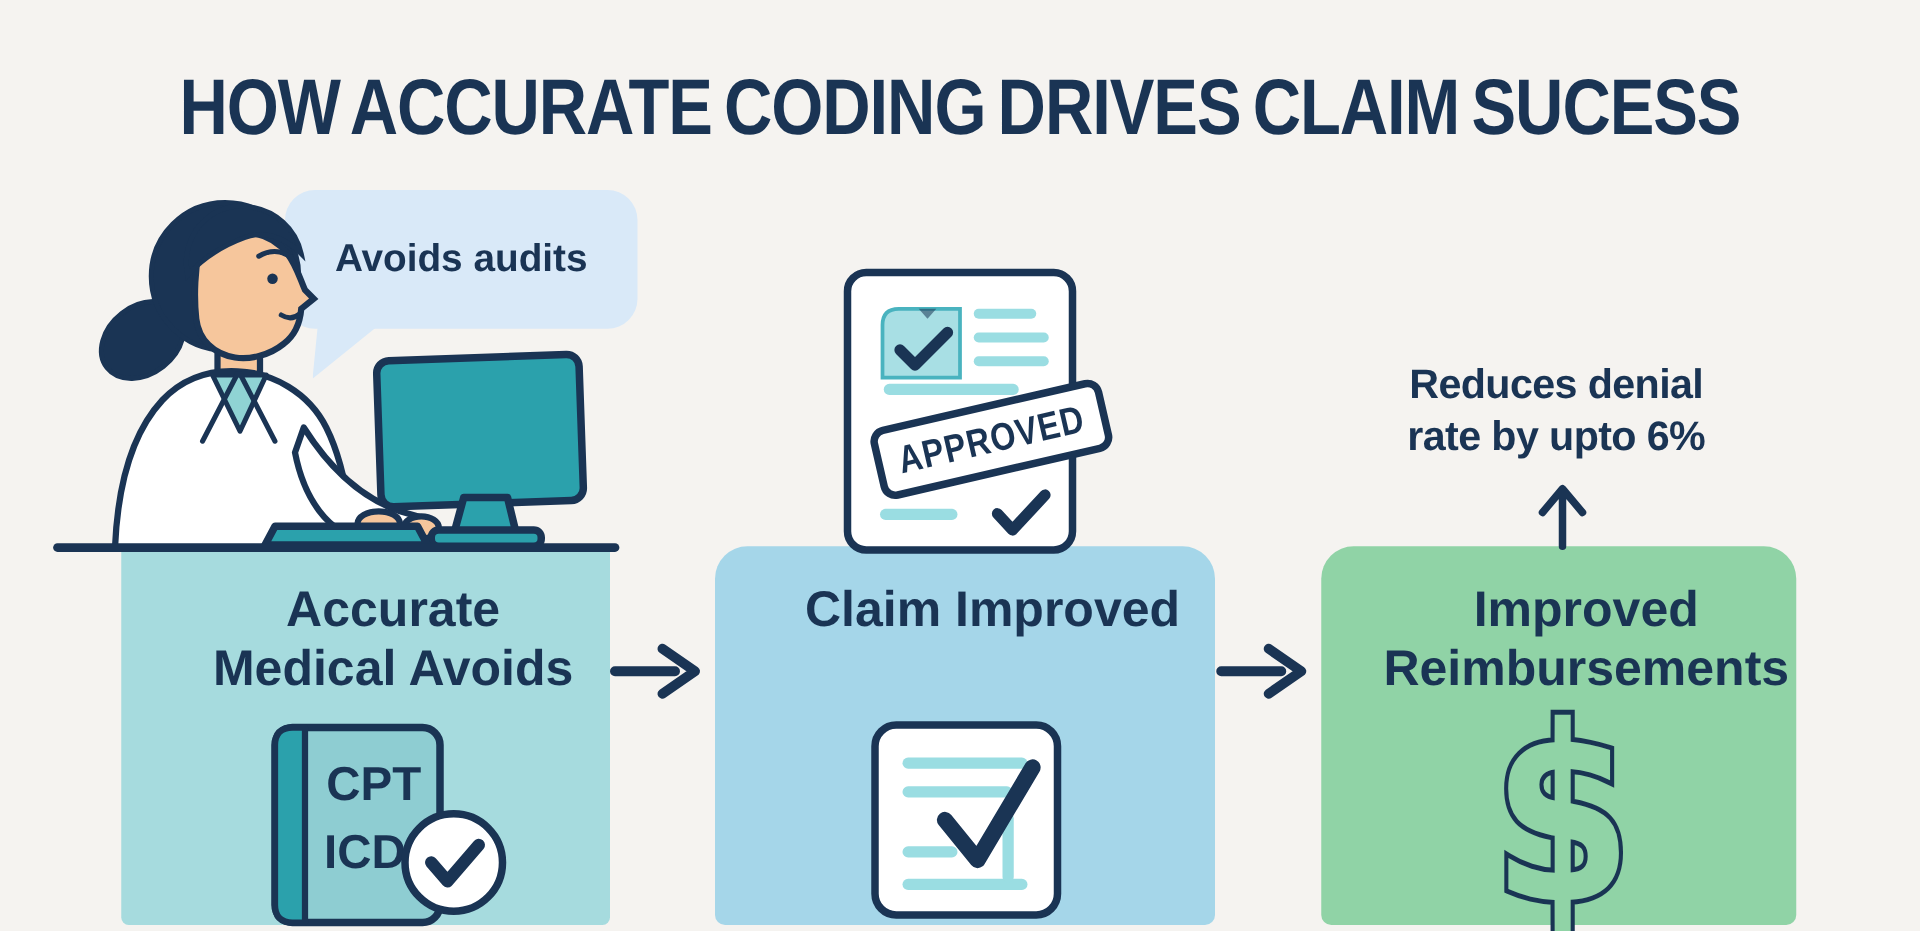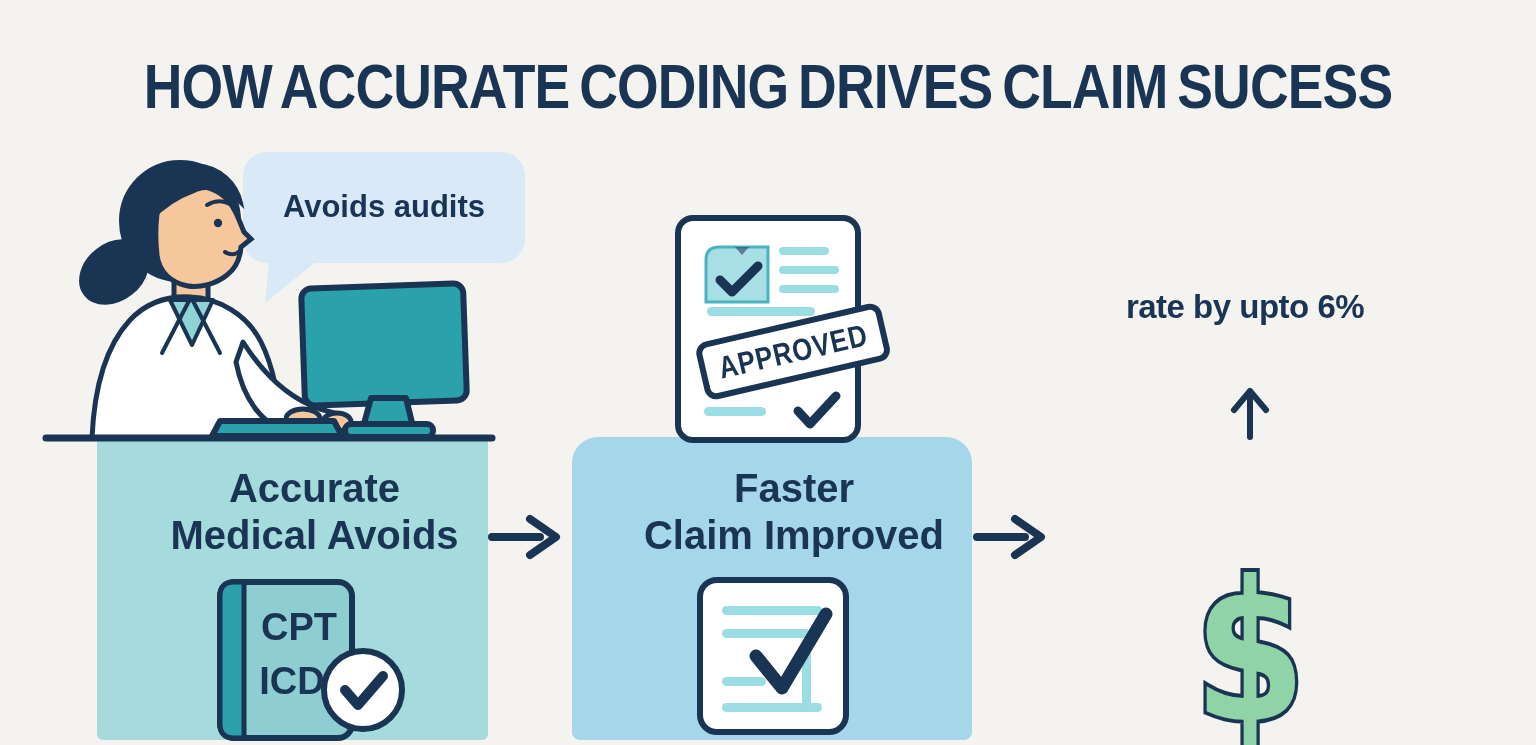--- a/index.html
+++ b/index.html
@@ -15,21 +15,21 @@
     font-family:"Liberation Sans", sans-serif;
     text-decoration:underline;
   }
   .title{
     position:absolute; left:0; right:0; top:50px;
     text-align:center; color:var(--navy);
     font-size:63px; font-weight:700; letter-spacing:-1px; word-spacing:-5px;
     transform:scaleX(0.85); transform-origin:center; white-space:nowrap;
   }
   .bubble{
-    position:absolute; left:243px; top:152px; width:282px; height:111px;
+    position:absolute; left:228px; top:152px; width:282px; height:111px;
     background:var(--bubble); border-radius:24px;
     display:flex; flex-direction:column; justify-content:center; align-items:center;
     color:var(--navy); font-size:31px; font-weight:700; line-height:1.25;
     z-index:1;
   }
   .bubble::after{
     content:""; position:absolute; left:22px; bottom:-40px; width:52px; height:42px;
     background:var(--bubble); clip-path:polygon(8% 0, 100% 0, 0 100%);
   }
   .box{
@@ -81,26 +81,30 @@
   <div class="bubble">
     <div>Avoids audits</div>
   </div>
 
   <div class="box box-1">
     <div>Accurate</div>
     <div>Medical Avoids</div>
   </div>
 
   <div class="box box-2">
-    <div>Faster</div>
     <div>Claim Improved</div>
   </div>
 
+  <div class="box box-3">
+    <div>Improved</div>
+    <div>Reimbursements</div>
+  </div>
 
   <div class="annotation">
+    <div>Reduces denial</div>
     <div>rate by upto 6%</div>
   </div>
 
   <svg class="art" viewBox="0 0 1536 745">
 
     <g>
 
       <ellipse class="hair" cx="114" cy="272" rx="36" ry="27" transform="rotate(-38 114 272)"></ellipse>
 
       <circle class="hair" cx="180" cy="221" r="59"></circle>

